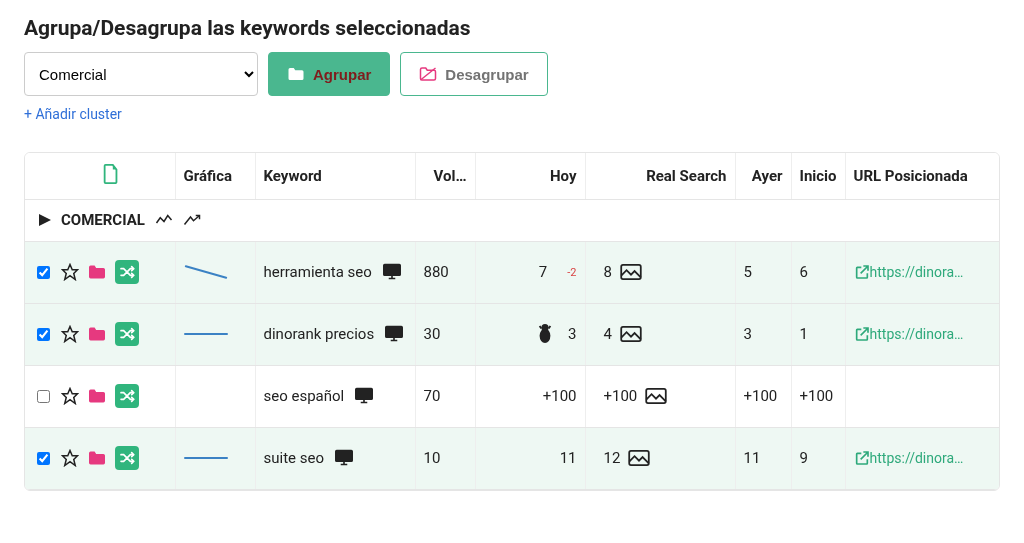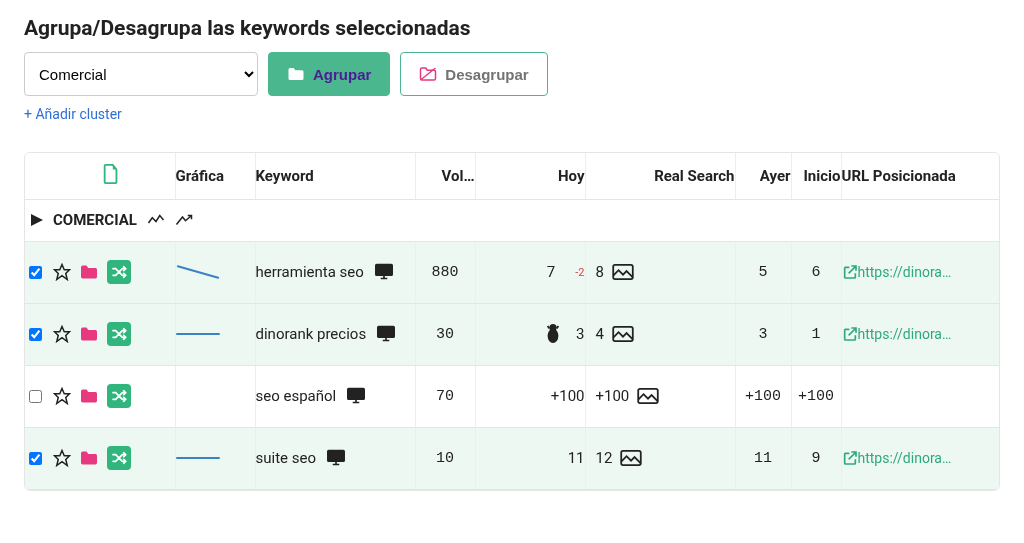--- a/index.html
+++ b/index.html
@@ -38,21 +38,21 @@
     font-weight: 700;
     font-size: 15px;
     display: inline-flex;
     align-items: center;
     gap: 8px;
     cursor: pointer;
   }
   .btn-agrupar {
     background: #4ab78f;
     border: 1px solid #4ab78f;
-    color: #4c1d95;
+    color: #7f1d1d;
   }
   .btn-desagrupar {
     background: #fff;
     border: 1px solid #4ab78f;
     color: #737373;
   }
   .add-cluster {
     color: #2f6fd8;
     font-size: 14px;
     margin-bottom: 30px;
@@ -62,21 +62,21 @@
     border: 1px solid #e5e5e5;
     border-radius: 6px;
     overflow: hidden;
   }
   table {
     width: 100%;
     border-collapse: collapse;
   }
   th, td {
     border-right: 1px solid #eee;
-    padding: 0 0;
+    padding: 0 8px;
     white-space: nowrap;
   }
   th:last-child, td:last-child { border-right: none; }
   thead th {
     height: 46px;
     font-weight: 700;
     text-align: left;
     font-size: 15px;
     border-bottom: 1px solid #e5e5e5;
     background: #fff;
@@ -118,21 +118,21 @@
   .folder-pink { color: #e6397f; }
   .shuffle-badge {
     width: 24px; height: 24px; border-radius: 4px; background: #30b57d;
     display:inline-flex; align-items:center; justify-content:center;
   }
   .graph-line {
     width: 44px; height: 2px; background:#3b82c4; border-radius:1px;
   }
   .graph-line.down { transform: rotate(16deg); width:44px;}
   .keyword-cell { display:flex; align-items:center; gap:10px; flex-wrap:wrap;}
-  .num-right { text-align:center;font-family:Liberation Mono, monospace; }
+  .num-right { text-align:left; }
   .delta { color:#d94343; font-size:11px; margin-left:6px; vertical-align:super;}
   .real-cell { display:flex; align-items:center; justify-content:flex-start; gap:8px; padding-left:10px;}
   .url-cell { display:flex; align-items:center; color:#2ea97b; font-size:14px; overflow:hidden; text-overflow:ellipsis;}
   .url-cell a { color:#2ea97b; text-decoration:none; overflow:hidden; text-overflow:ellipsis;}
   svg { display:block; }
   .doc-icon-header { margin-left: 22px; }
 </style>
 </head>
 <body>
 

